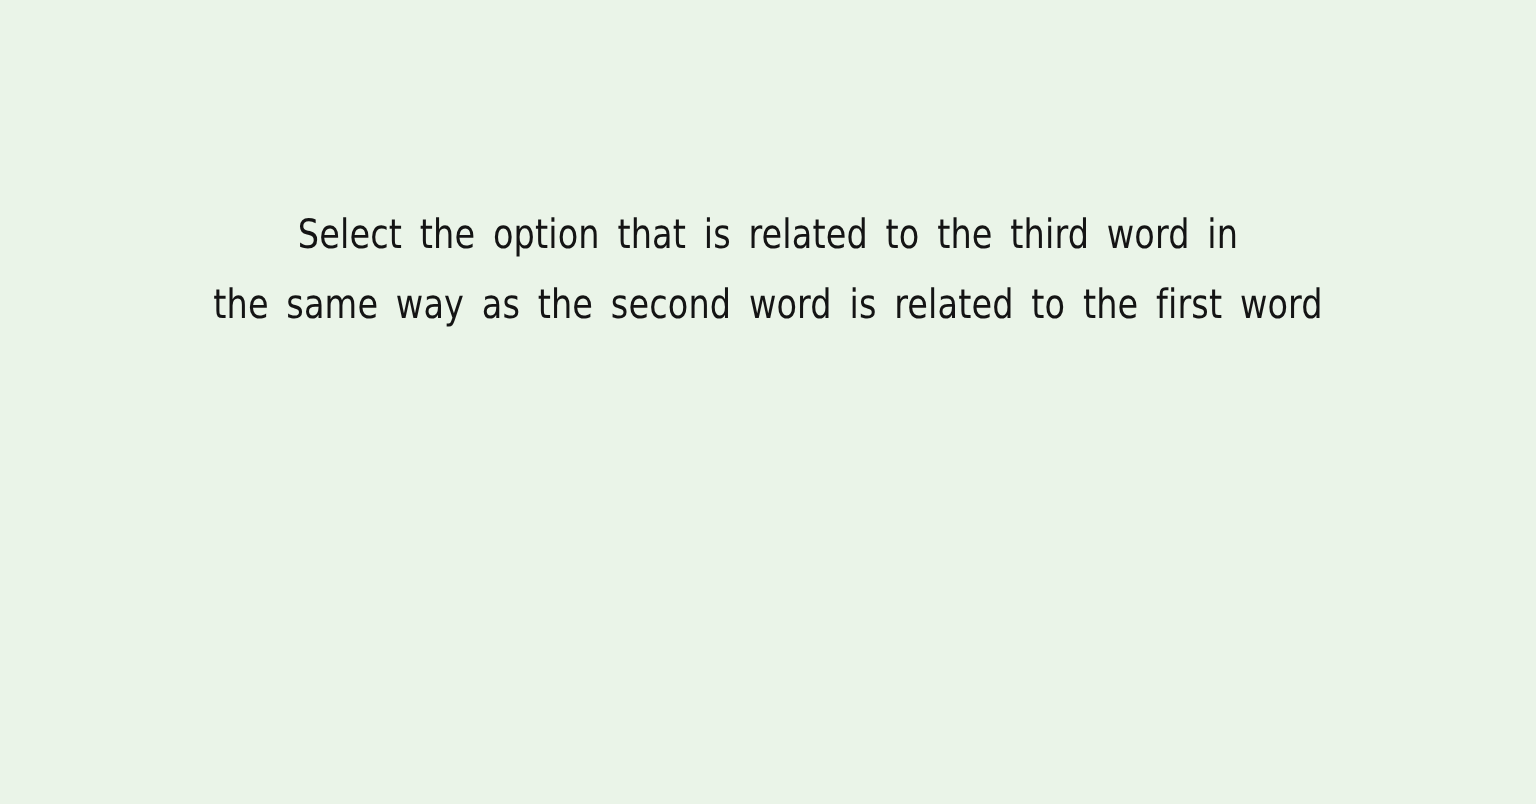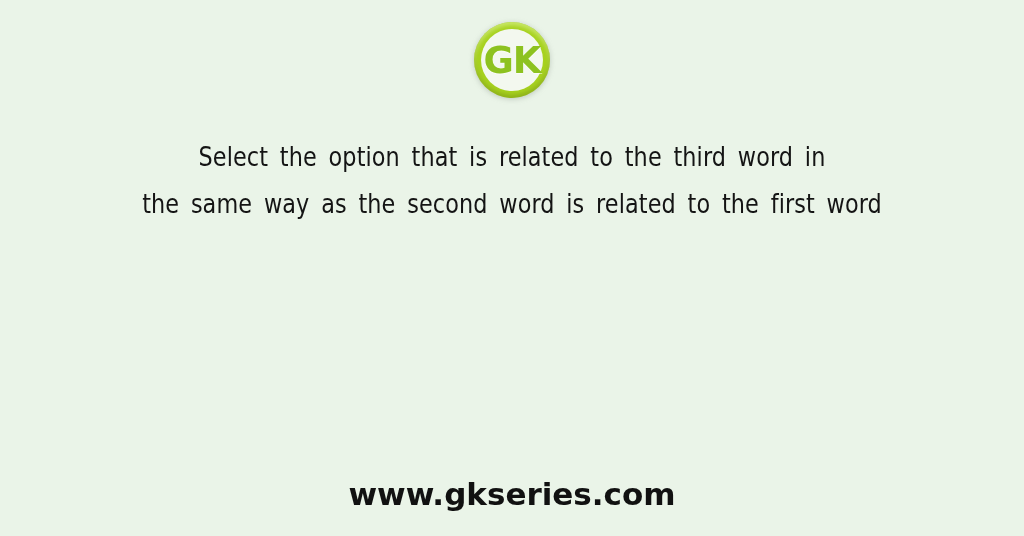--- a/index.html
+++ b/index.html
@@ -114,27 +114,20 @@
     font-size: 31px;
     color: #111111;
     letter-spacing: 0px;
   }
 </style>
 </head>
 <body>
 
 <div class="card">
 
-  <div class="logo-wrap">
-    <div class="logo-shadow"></div>
-    <div class="logo-ring"></div>
-    <div class="logo-inner"></div>
-    <div class="logo-text">GK</div>
-  </div>
 
   <div class="question">
     <span class="qline">Select the option that is related to the third word in</span>
     <span class="qline">the same way as the second word is related to the first word</span>
   </div>
 
-  <div class="footer">www.gkseries.com</div>
 
 </div>
 
 </body></html>

